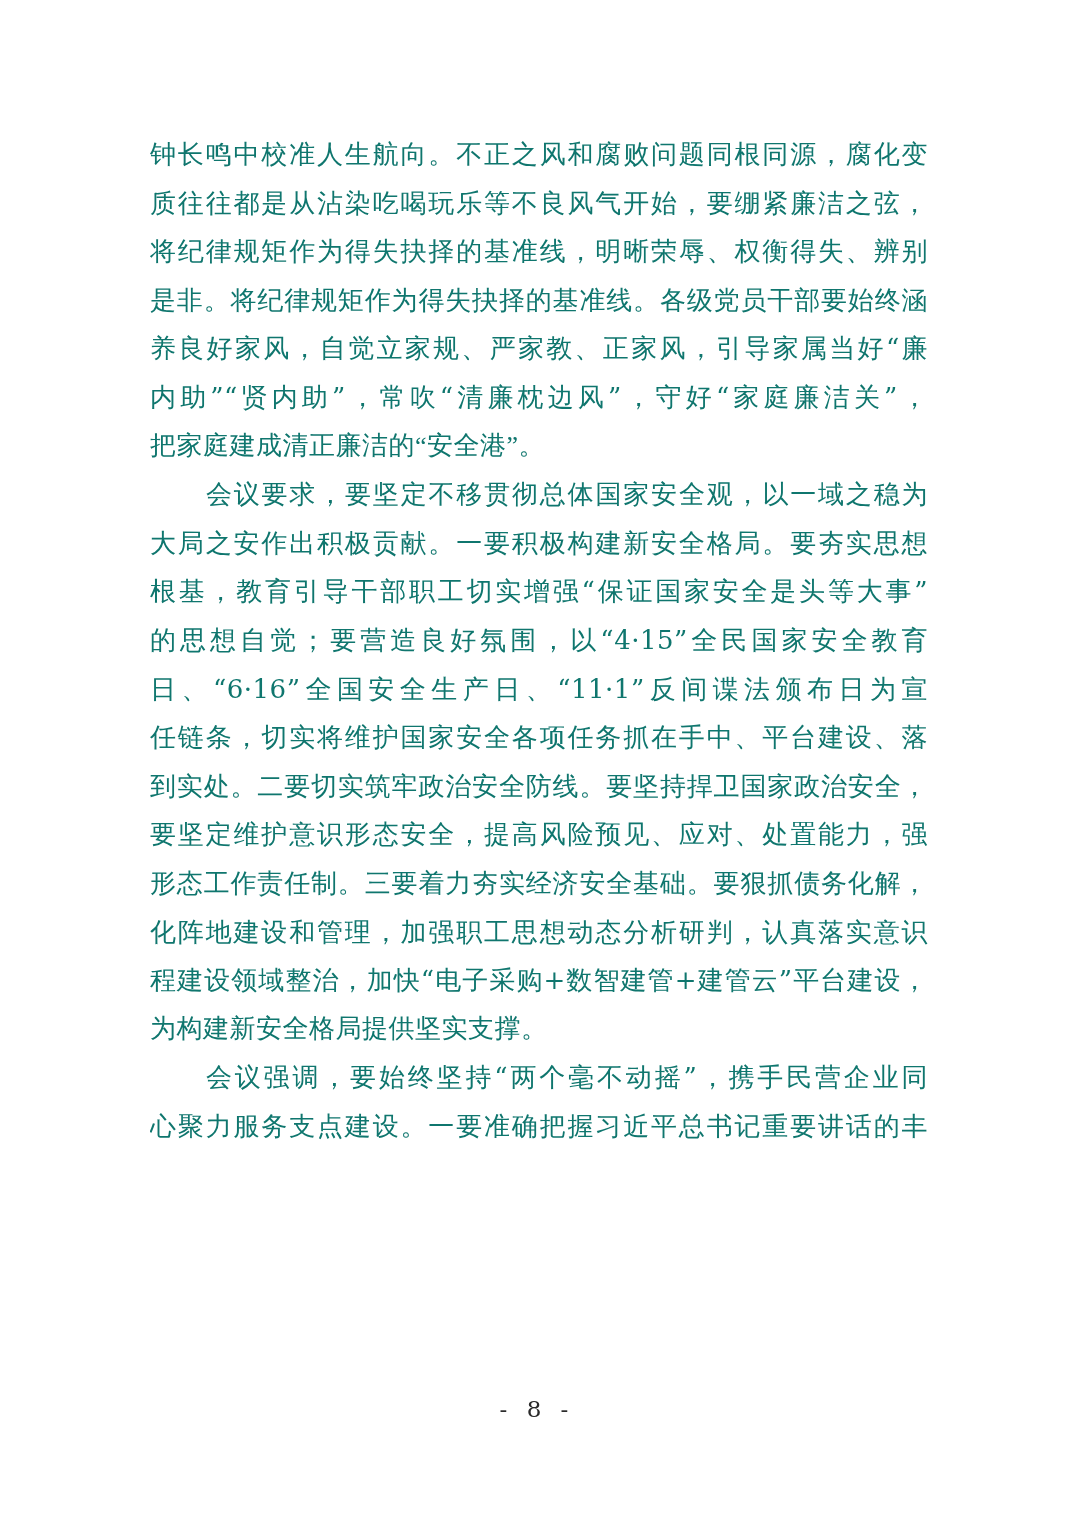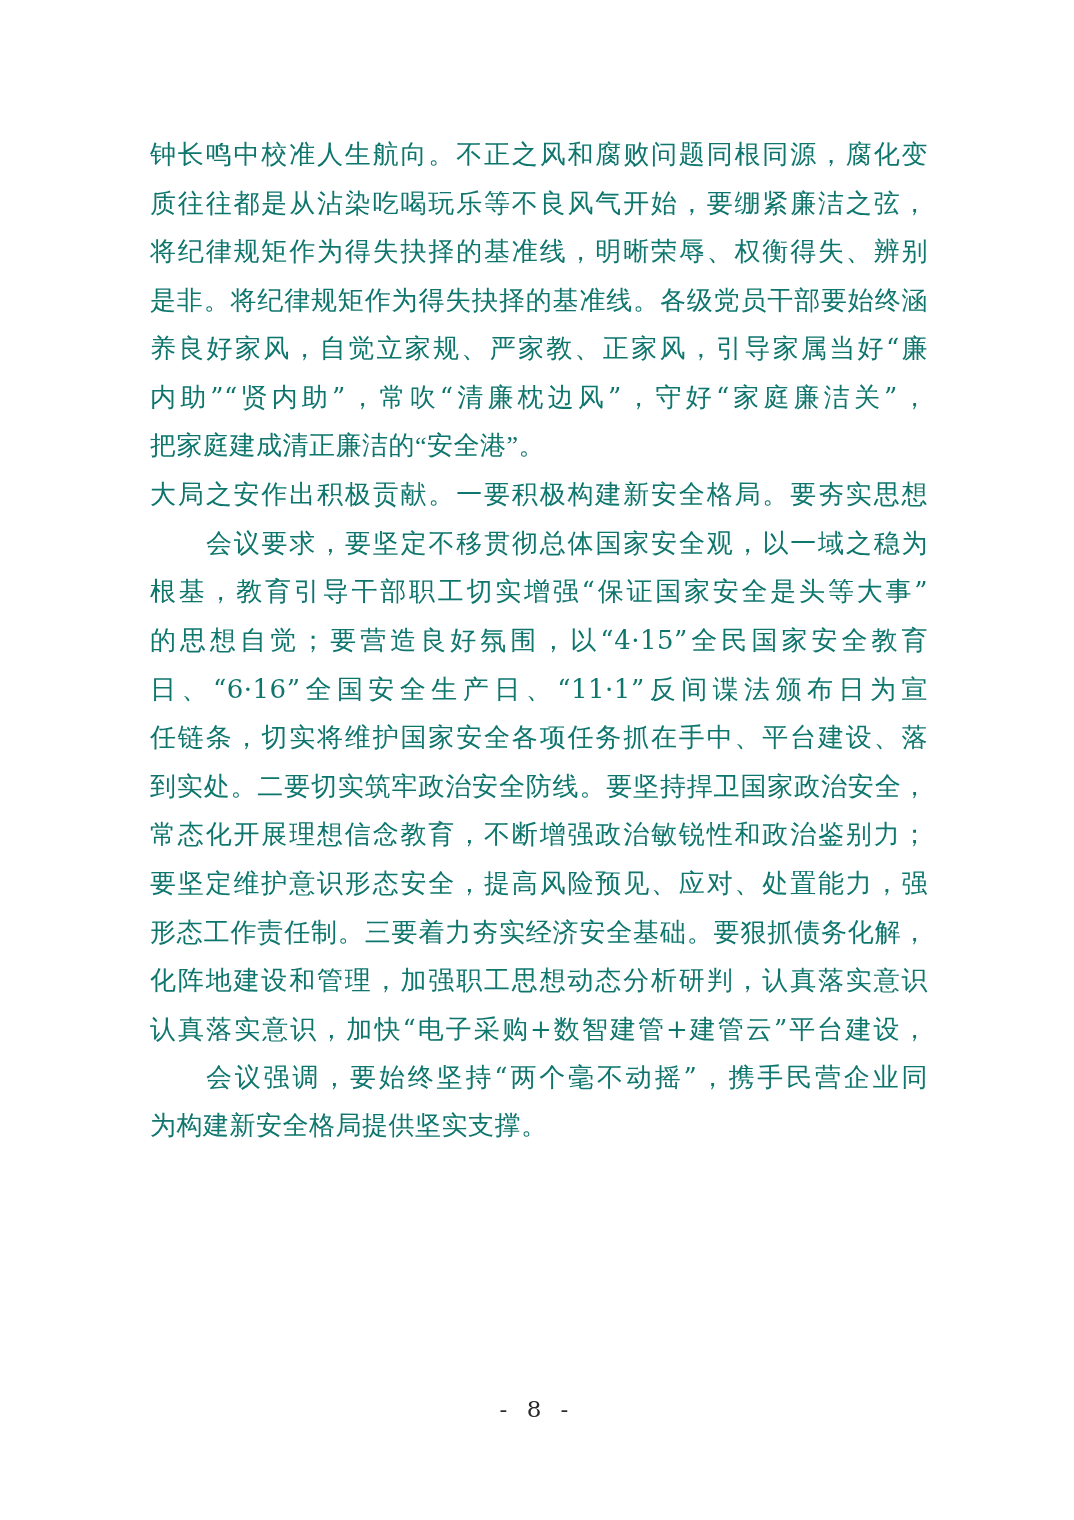--- a/index.html
+++ b/index.html
@@ -58,31 +58,31 @@
 
 <div class="page">
   <div class="body-text">
     <div class="line">钟长鸣中校准人生航向。不正之风和腐败问题同根同源，腐化变</div>
     <div class="line">质往往都是从沾染吃喝玩乐等不良风气开始，要绷紧廉洁之弦，</div>
     <div class="line">将纪律规矩作为得失抉择的基准线，明晰荣辱、权衡得失、辨别</div>
     <div class="line">是非。将纪律规矩作为得失抉择的基准线。各级党员干部要始终涵</div>
     <div class="line">养良好家风，自觉立家规、严家教、正家风，引导家属当好“廉</div>
     <div class="line">内助”“贤内助”，常吹“清廉枕边风”，守好“家庭廉洁关”，</div>
     <div class="line para-end">把家庭建成清正廉洁的“安全港”。</div>
+    <div class="line para-start">会议要求，要坚定不移贯彻总体国家安全观，以一域之稳为</div>
     <div class="line">大局之安作出积极贡献。一要积极构建新安全格局。要夯实思想</div>
-    <div class="line para-start">会议要求，要坚定不移贯彻总体国家安全观，以一域之稳为</div>
     <div class="line">根基，教育引导干部职工切实增强“保证国家安全是头等大事”</div>
     <div class="line">的思想自觉；要营造良好氛围，以“4·15”全民国家安全教育</div>
     <div class="line">日、“6·16”全国安全生产日、“11·1”反间谍法颁布日为宣</div>
     <div class="line">任链条，切实将维护国家安全各项任务抓在手中、平台建设、落</div>
     <div class="line">到实处。二要切实筑牢政治安全防线。要坚持捍卫国家政治安全，</div>
-    <div class="line">常态化开展理想信念教育，不断增强政治敏锐性和政治鉴别力；</div>
     <div class="line">要坚定维护意识形态安全，提高风险预见、应对、处置能力，强</div>
     <div class="line">形态工作责任制。三要着力夯实经济安全基础。要狠抓债务化解，</div>
     <div class="line">化阵地建设和管理，加强职工思想动态分析研判，认真落实意识</div>
-    <div class="line">认真落实意识，加快“电子采购+数智建管+建管云”平台建设，</div>
+    <div class="line">程建设领域整治，加快“电子采购+数智建管+建管云”平台建设，</div>
+    <div class="line para-end">为构建新安全格局提供坚实支撑。</div>
     <div class="line para-start">会议强调，要始终坚持“两个毫不动摇”，携手民营企业同</div>
-    <div class="line para-end">为构建新安全格局提供坚实支撑。</div>
+    <div class="line">心聚力服务支点建设。一要准确把握习近平总书记重要讲话的丰</div>
   </div>
   <div class="footer">
     <span class="page-number">- 8 -</span>
   </div>
 </div>
 
 </body></html>

